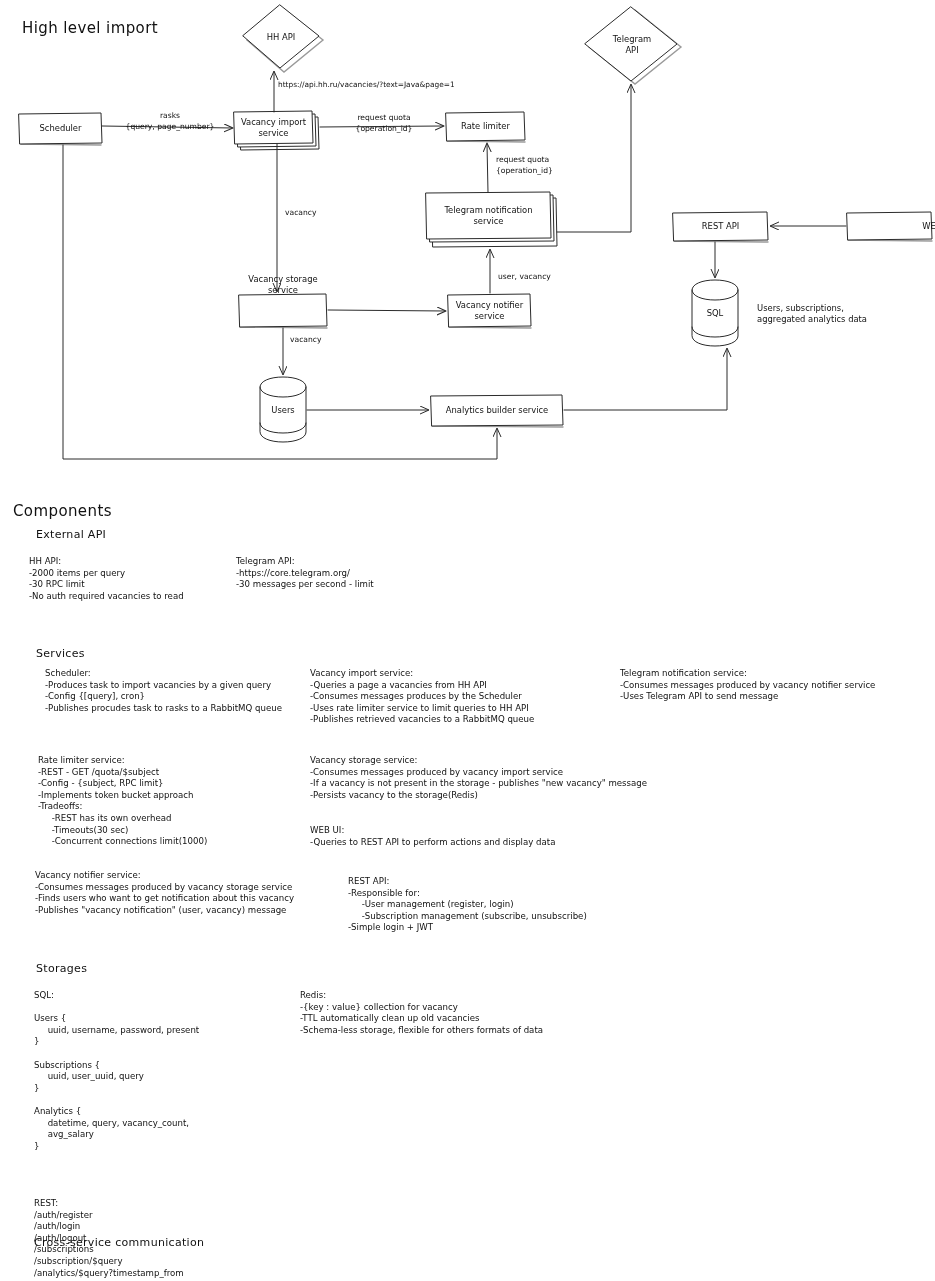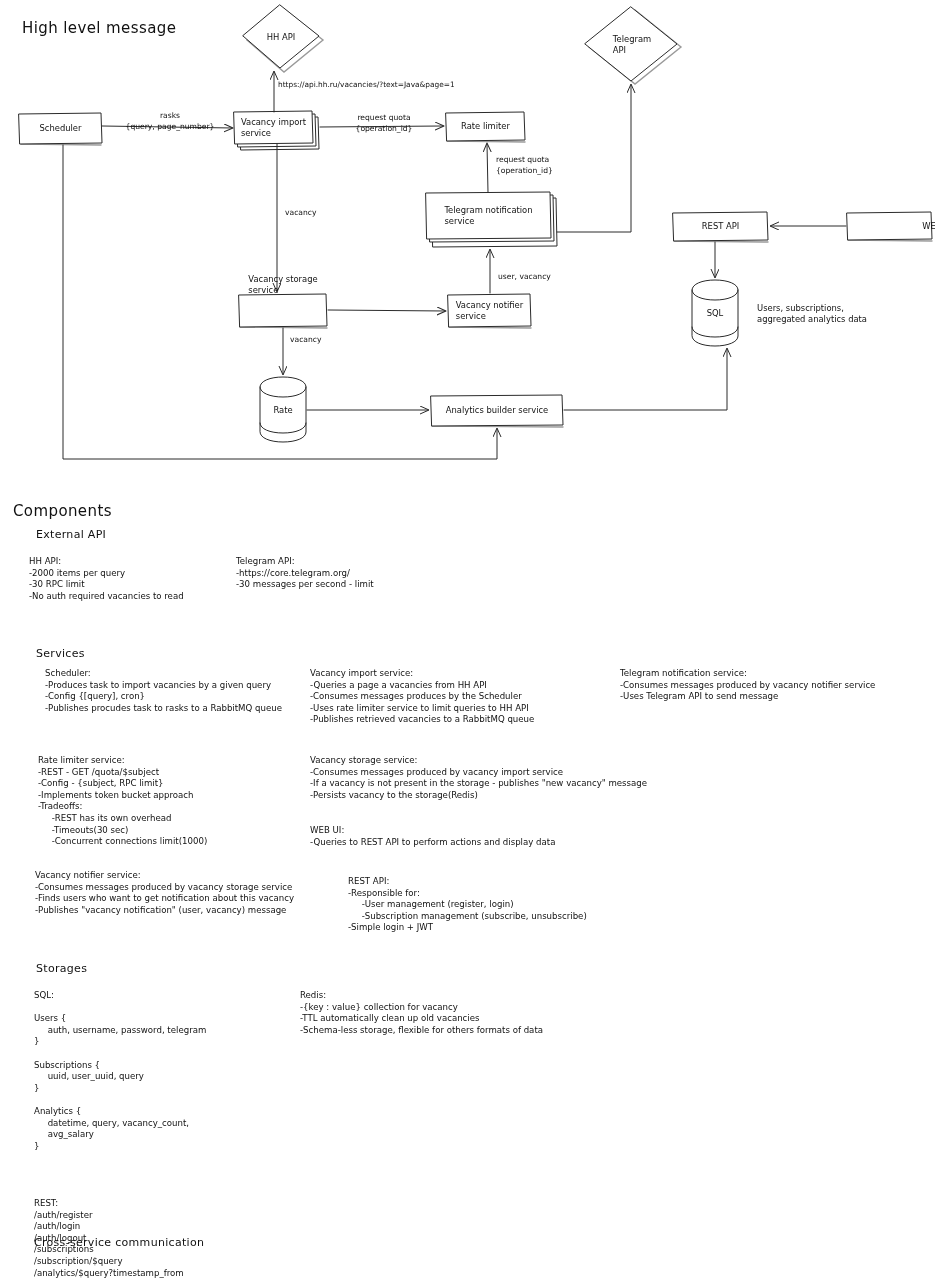--- a/index.html
+++ b/index.html
@@ -76,32 +76,32 @@
     stroke-linecap: round;
   }
   #schema-svg .nodefill {
     fill: #ffffff;
   }
   .node-label {
     position: absolute;
     display: flex;
     align-items: center;
     justify-content: center;
-    text-align: left;
+    text-align: center;
     font-size: 8.4px;
     line-height: 11px;
     color: #111;
     white-space: pre;
     pointer-events: none;
   }
 </style>
 </head>
 <body>
 
-<div class="abs h1" style="left:22px; top:19px;">High level message</div>
+<div class="abs h1" style="left:22px; top:19px;">High level import</div>
 
 <svg id="schema-svg" viewBox="0 0 935 485">
   <defs>
     <marker id="arrow" markerWidth="10" markerHeight="10" refX="8" refY="4" orient="auto">
       <path d="M0,0 L9,4 L0,8" class="stroke" stroke-width="1"></path>
     </marker>
   </defs>
 
   <g>
     <path class="shadow" d="M281,6 L320,37 L281,69 L244,37 Z" transform="translate(3,3)"></path>
@@ -210,21 +210,21 @@
 <div class="node-label" style="left:446px; top:112px; width:79px; height:29px;border-radius:9px;">Rate limiter</div>
 <div class="node-label" style="left:426px; top:192px; width:125px; height:47px;">Telegram notification
 service</div>
 <div class="node-label" style="left:673px; top:212px; width:95px; height:29px;">REST API</div>
 <div class="node-label" style="left:847px; top:212px; width:85px; height:28px;padding-left:48px;">WEB UI</div>
 <div class="node-label" style="left:239px; top:276px; width:88px; height:18px;">Vacancy storage
 service</div>
 <div class="node-label" style="left:448px; top:294px; width:83px; height:33px;">Vacancy notifier
 service</div>
 <div class="node-label" style="left:692px; top:305px; width:46px; height:16px;">SQL</div>
-<div class="node-label" style="left:260px; top:402px; width:46px; height:16px;">Rate</div>
+<div class="node-label" style="left:260px; top:402px; width:46px; height:16px;">Users</div>
 <div class="node-label" style="left:431px; top:395px; width:132px; height:31px;">Analytics builder service</div>
 
 <div class="abs url-label" style="left:278px; top:80px;">https://api.hh.ru/vacancies/?text=Java&amp;page=1</div>
 <div class="abs edge-label" style="left:110px; top:111px; width:120px;">rasks
 {query, page_number}</div>
 <div class="abs edge-label" style="left:332px; top:113px; width:104px;">request quota
 {operation_id}</div>
 <div class="abs edge-label" style="left:496px; top:155px; width:104px; text-align:left;">request quota
 {operation_id}</div>
 <div class="abs edge-label" style="left:285px; top:208px; width:60px; text-align:left;">vacancy</div>
@@ -284,21 +284,21 @@
 -Responsible for:
      -User management (register, login)
      -Subscription management (subscribe, unsubscribe)
 -Simple login + JWT</div>
 
 <div class="abs h2" style="left:36px; top:962px;">Storages</div>
 
 <div class="abs body-text" style="left:34px; top:990px;">SQL:
 
 Users {
-     auth, username, password, telegram
+     uuid, username, password, present
 }
 
 Subscriptions {
      uuid, user_uuid, query
 }
 
 Analytics {
      datetime, query, vacancy_count,
      avg_salary
 }</div>

